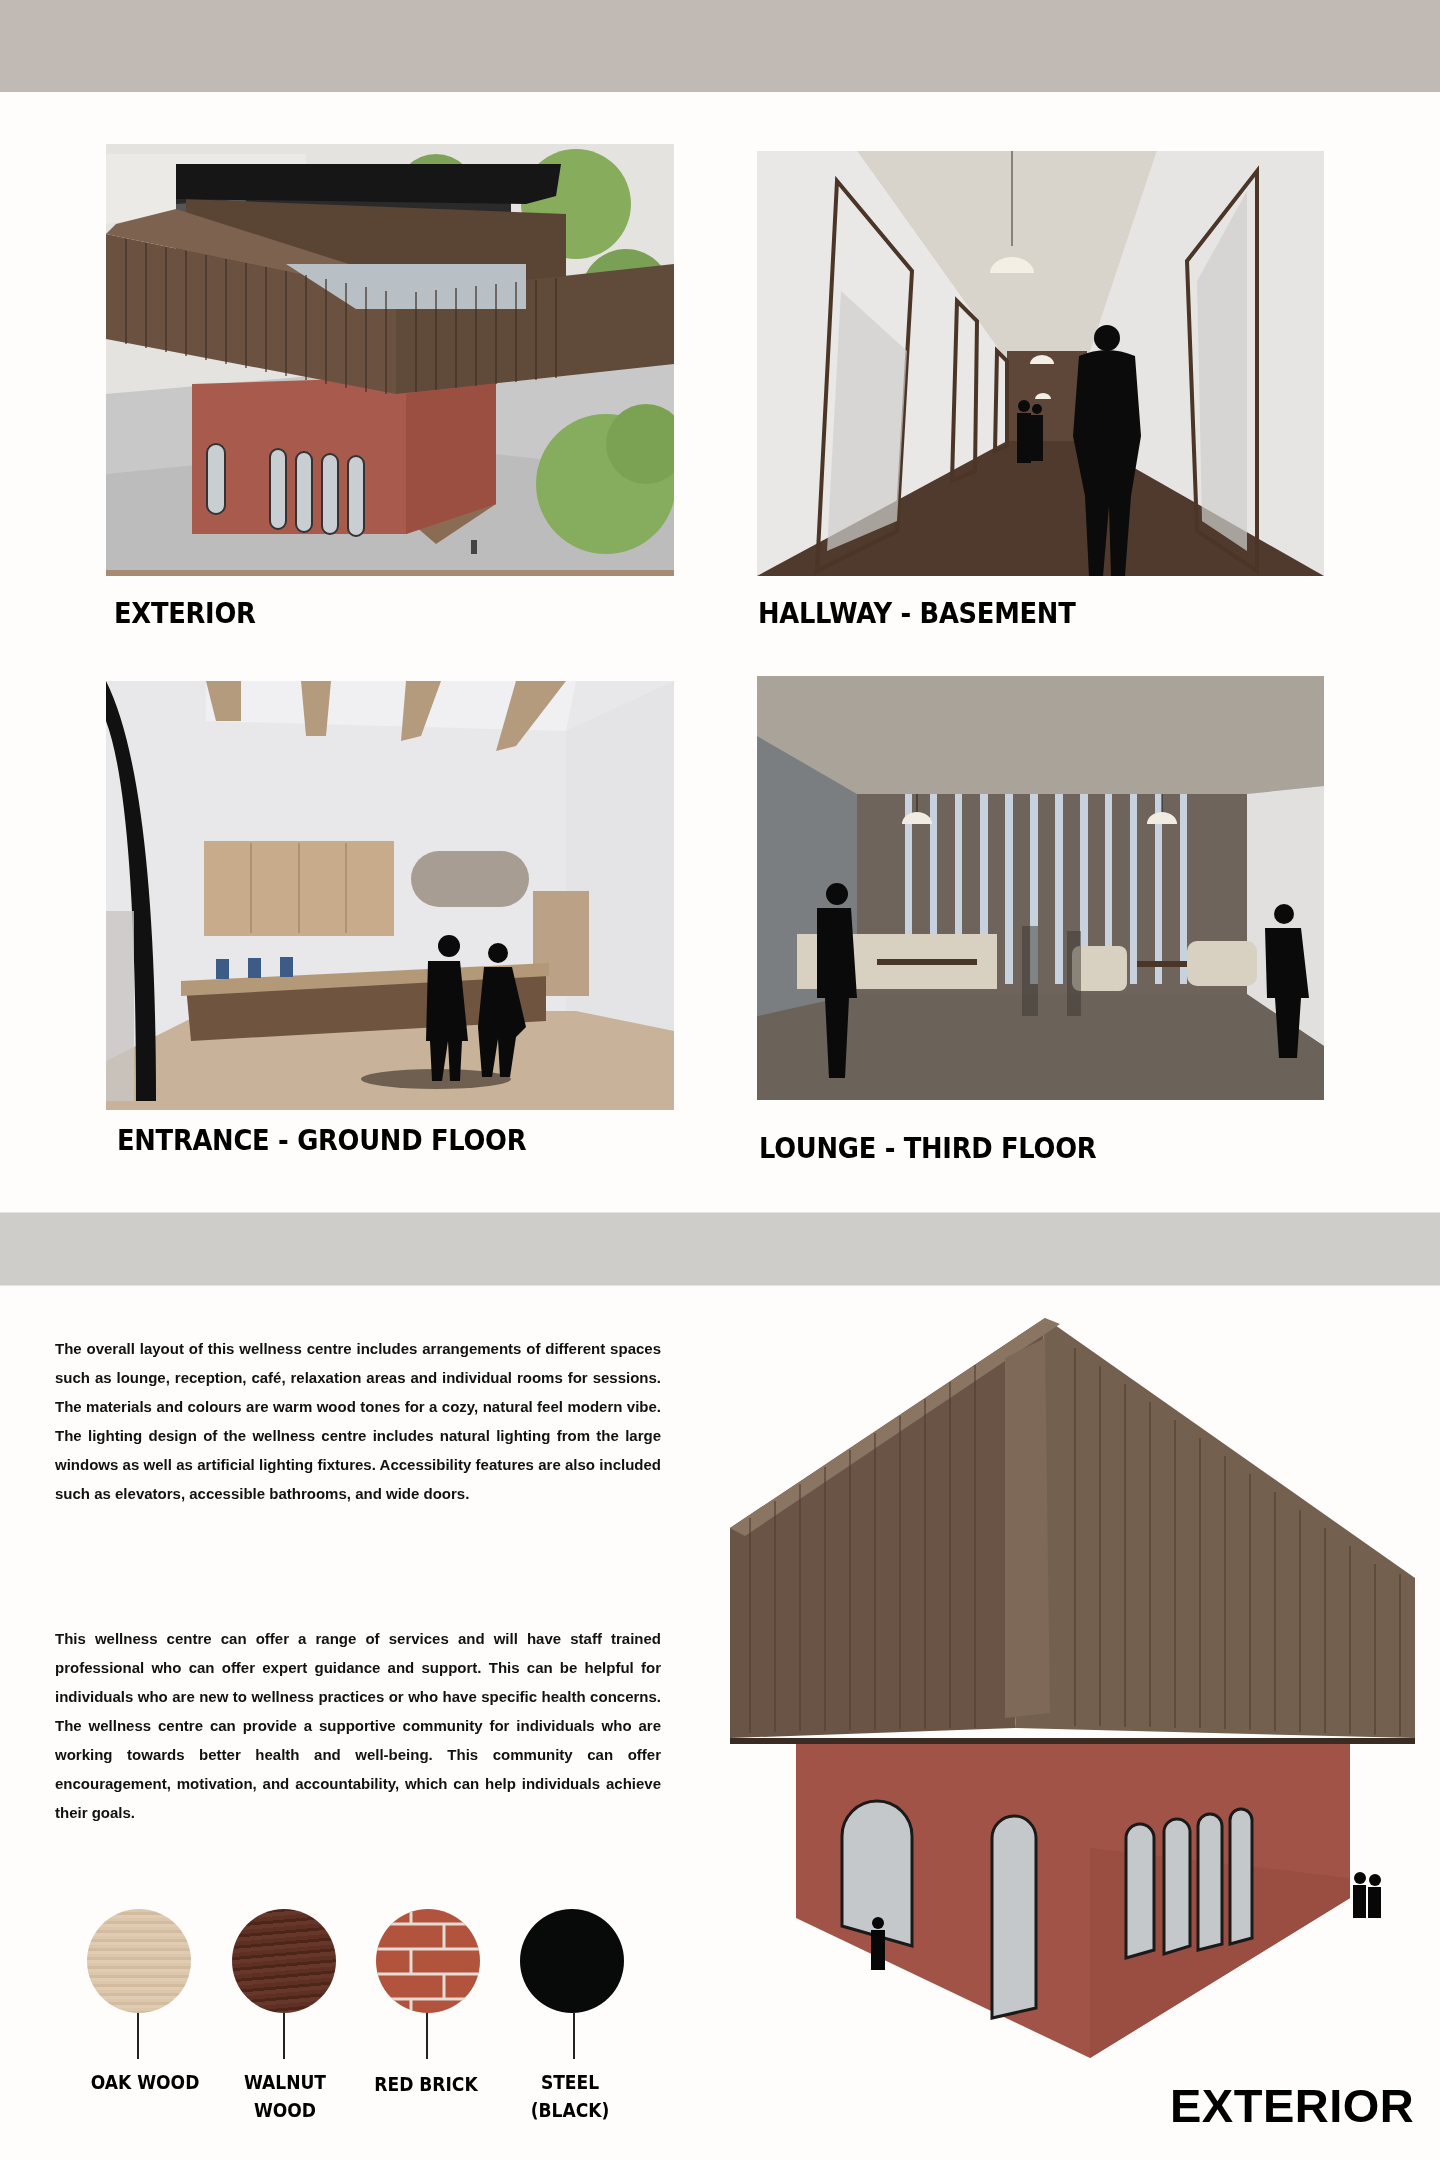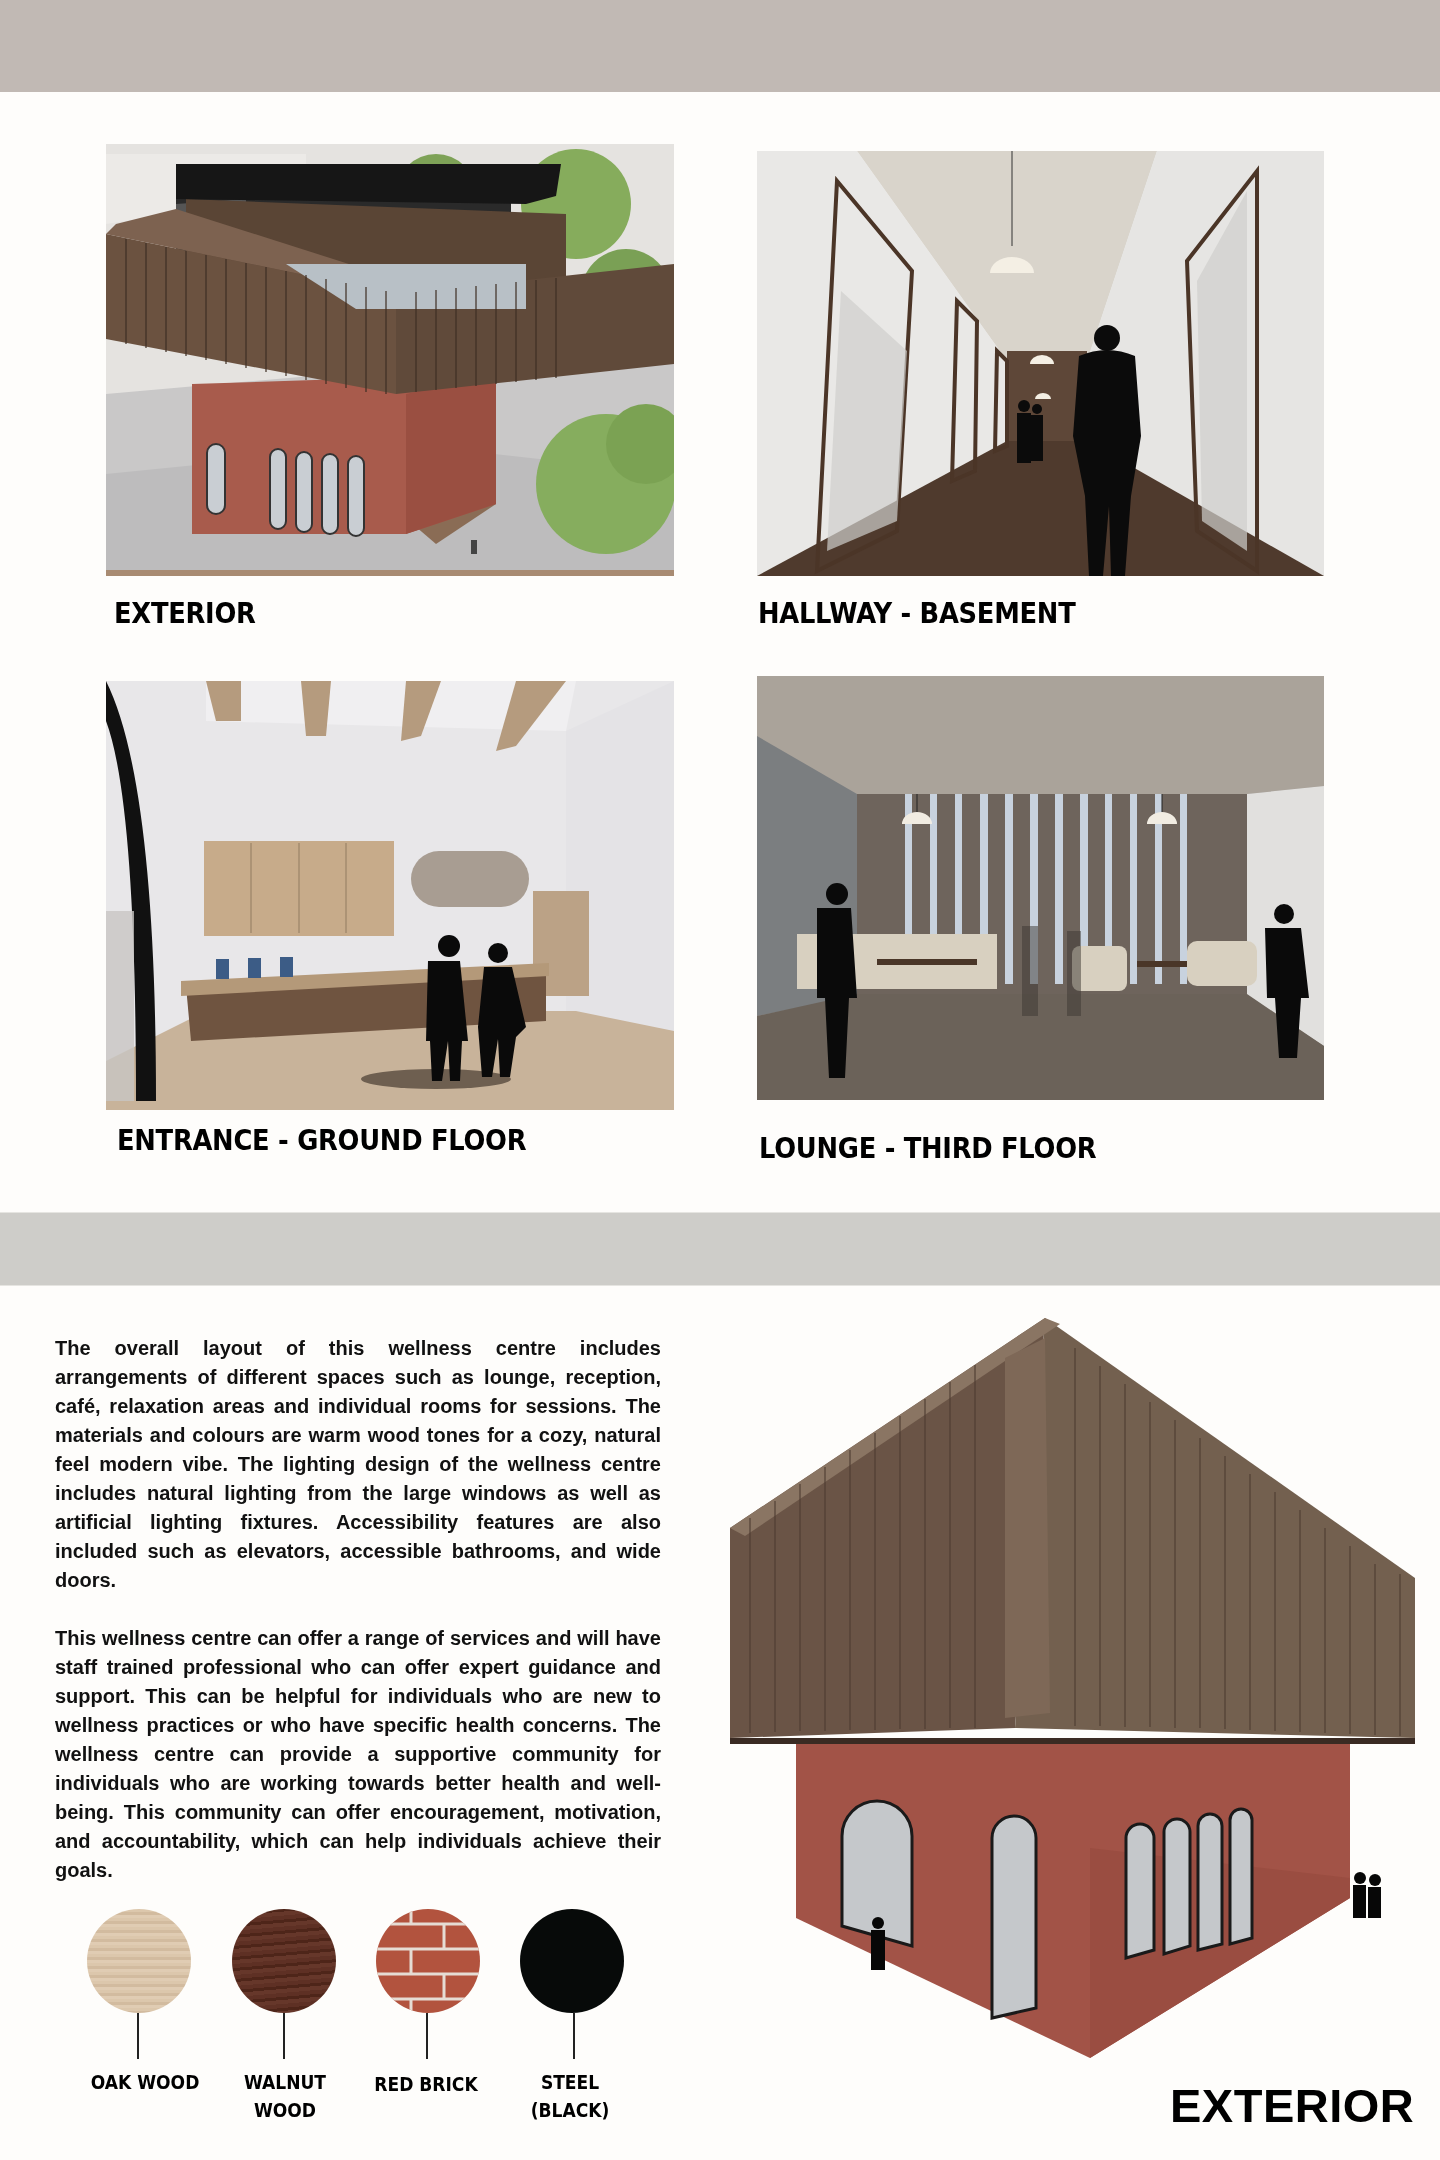--- a/index.html
+++ b/index.html
@@ -2,21 +2,21 @@
 <html><head>
 <meta charset="utf-8">
 <style>
   html, body { margin:0; padding:0; }
   body { width:1440px; height:2160px; position:relative; background:#fefdfb; overflow:hidden; font-family:"Liberation Sans", sans-serif; }
   .band-top { position:absolute; left:0; top:0; width:1440px; height:92px; background:#c1b9b4; }
   .band-mid { position:absolute; left:0; top:1212px; width:1440px; height:72px; background:#cecdc9; border-top:1px solid #e6e5e1; border-bottom:1px solid #e6e5e1; }
   .render { position:absolute; overflow:hidden; }
   .render svg { width:100%; height:100%; display:block; }
   .caption { position:absolute; font-family:"DejaVu Sans", sans-serif; font-weight:bold; font-size:28px; color:#000; letter-spacing:-0.3px; transform:scaleX(0.92); transform-origin:left center; white-space:nowrap; }
-  .body-text { position:absolute; left:55px; width:606px; font-family:"Liberation Sans", sans-serif; font-weight:bold; font-size:20px; line-height:29px; color:#111; text-align:justify; margin:0; }
+  .body-text { position:absolute; left:55px; width:606px; font-family:"Liberation Sans", sans-serif; font-weight:bold; font-size:15px; line-height:29px; color:#111; text-align:justify; margin:0; }
   .swatch { position:absolute; width:104px; height:104px; border-radius:50%; overflow:hidden; }
   .stem { position:absolute; width:2px; background:#222; }
   .swatch-label { position:absolute; width:150px; text-align:center; font-family:"DejaVu Sans", sans-serif; font-weight:bold; font-size:19px; line-height:28px; color:#000; transform:scaleX(0.9); }
   .ext-title { position:absolute; left:1170px; top:2078px; font-family:"Liberation Sans", sans-serif; font-weight:bold; font-size:47px; color:#000; letter-spacing:0.5px; }
 </style>
 </head>
 <body>
 
 <div class="band-top"></div>
 

